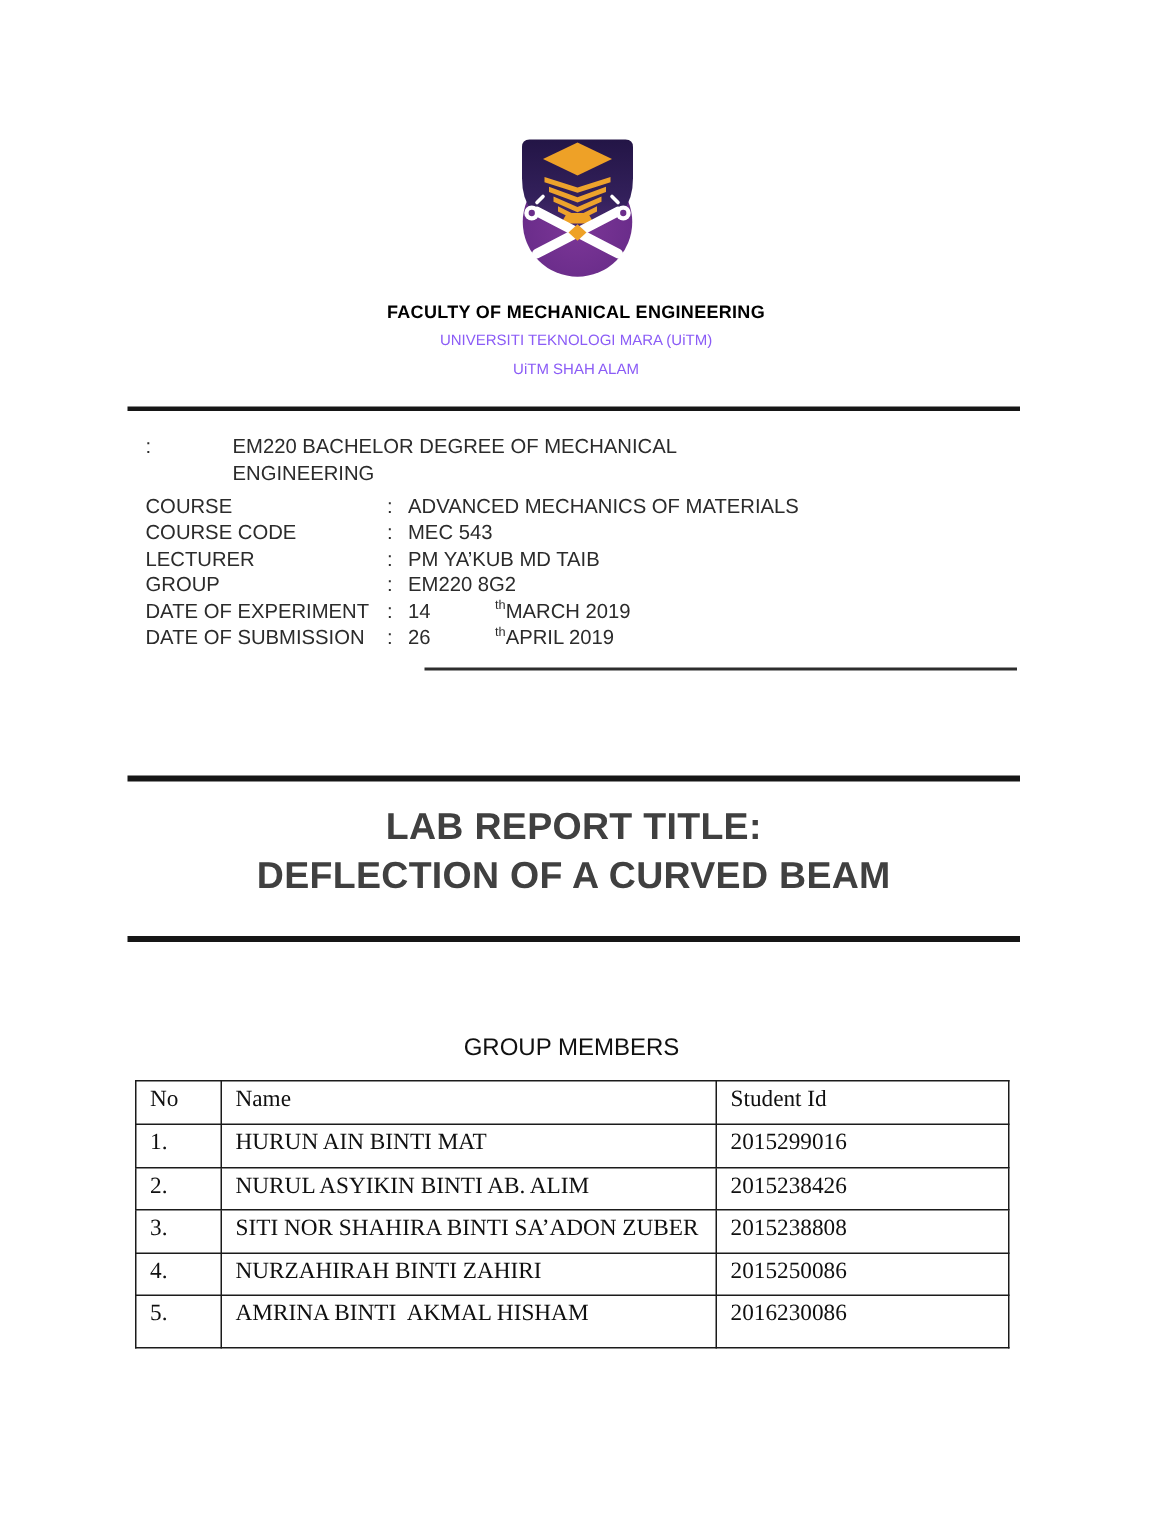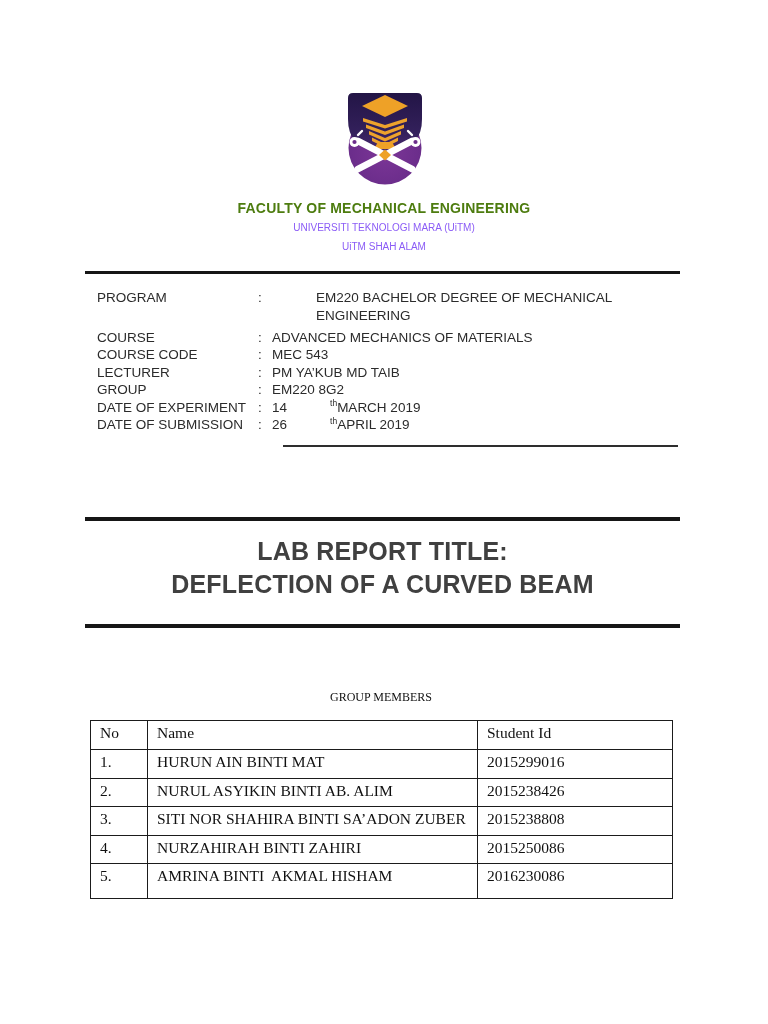--- a/index.html
+++ b/index.html
@@ -6,21 +6,21 @@
   .page {
     position:relative; width:768px; height:1024px; background:#ffffff;
     font-family:"Liberation Sans", sans-serif; color:#1c1c1c; overflow:hidden;
   }
 
   
   .logo { position:absolute; left:341px; top:91px; width:88px; height:94px; }
 
   
   .header-block { position:absolute; left:84px; top:199px; width:600px; text-align:center; line-height:19px; }
-  .faculty { font-weight:bold; font-size:14px; letter-spacing:.2px; color:#4d7c0f; }
+  .faculty { font-weight:bold; font-size:12px; letter-spacing:.2px; color:#000000; }
   .univline { font-size:10px; color:#8b5cf6; }
 
   
   .rule { position:absolute; background:#161616; }
   .rule-top { left:85px; top:271px; width:595px; height:3px; }
   .rule-half { left:283px; top:445px; width:395px; height:2px; background:#2e2e2e; }
   .rule-title-a { left:85px; top:517px; width:595px; height:3.5px; }
   .rule-title-b { left:85px; top:624px; width:595px; height:3.5px; }
 
   
@@ -33,21 +33,21 @@
   .gap-after { margin-bottom:4.5px; }
   sup.ord { font-size:8.5px; line-height:0; vertical-align:super;margin-left:43px; }
   .rest { margin-left:0; }
 
   
   .title-block { position:absolute; left:85px; top:535px; width:595px; text-align:center;
     font-weight:bold; font-size:25px; line-height:32.5px; color:#404040; letter-spacing:.2px; }
 
   
   .members-heading { position:absolute; left:90px; top:690px; width:582px; text-align:center;
-    font-family:Liberation Serif, serif; font-size:12px; color:#101010; }
+    font-family:Liberation Sans, sans-serif; font-size:16px; color:#101010; }
   table.members { position:absolute; left:90px; top:720px; width:582px;
     border-collapse:collapse; table-layout:fixed;
     font-family:"Liberation Serif", serif; font-size:15.5px; color:#101010; }
   table.members th, table.members td {
     border:1.6px solid #1b1b1b; vertical-align:top; text-align:left;
     padding:3px 0 0 9px; font-weight:normal; white-space:pre-wrap; overflow:hidden;
   }
   tr.h-29 { height:29px; }
   tr.h-28 { height:28px; }
   tr.h-35 { height:35px; }
@@ -101,21 +101,20 @@
   <div class="header-block">
     <div class="faculty">FACULTY OF MECHANICAL ENGINEERING</div>
     <div class="univline">UNIVERSITI TEKNOLOGI MARA (UiTM)</div>
     <div class="univline">UiTM SHAH ALAM</div>
   </div>
 
   <div class="rule rule-top"></div>
 
   <div class="details">
     <div class="drow gap-after">
-      <span class="dl">PROGRAM</span>
       <span class="dc">:</span>
       <span class="dv dv-wrap">EM220 BACHELOR DEGREE OF MECHANICAL ENGINEERING</span>
     </div>
     <div class="drow">
       <span class="dl">COURSE</span>
       <span class="dc">:</span>
       <span class="dv">ADVANCED MECHANICS OF MATERIALS</span>
     </div>
     <div class="drow">
       <span class="dl">COURSE CODE</span>

